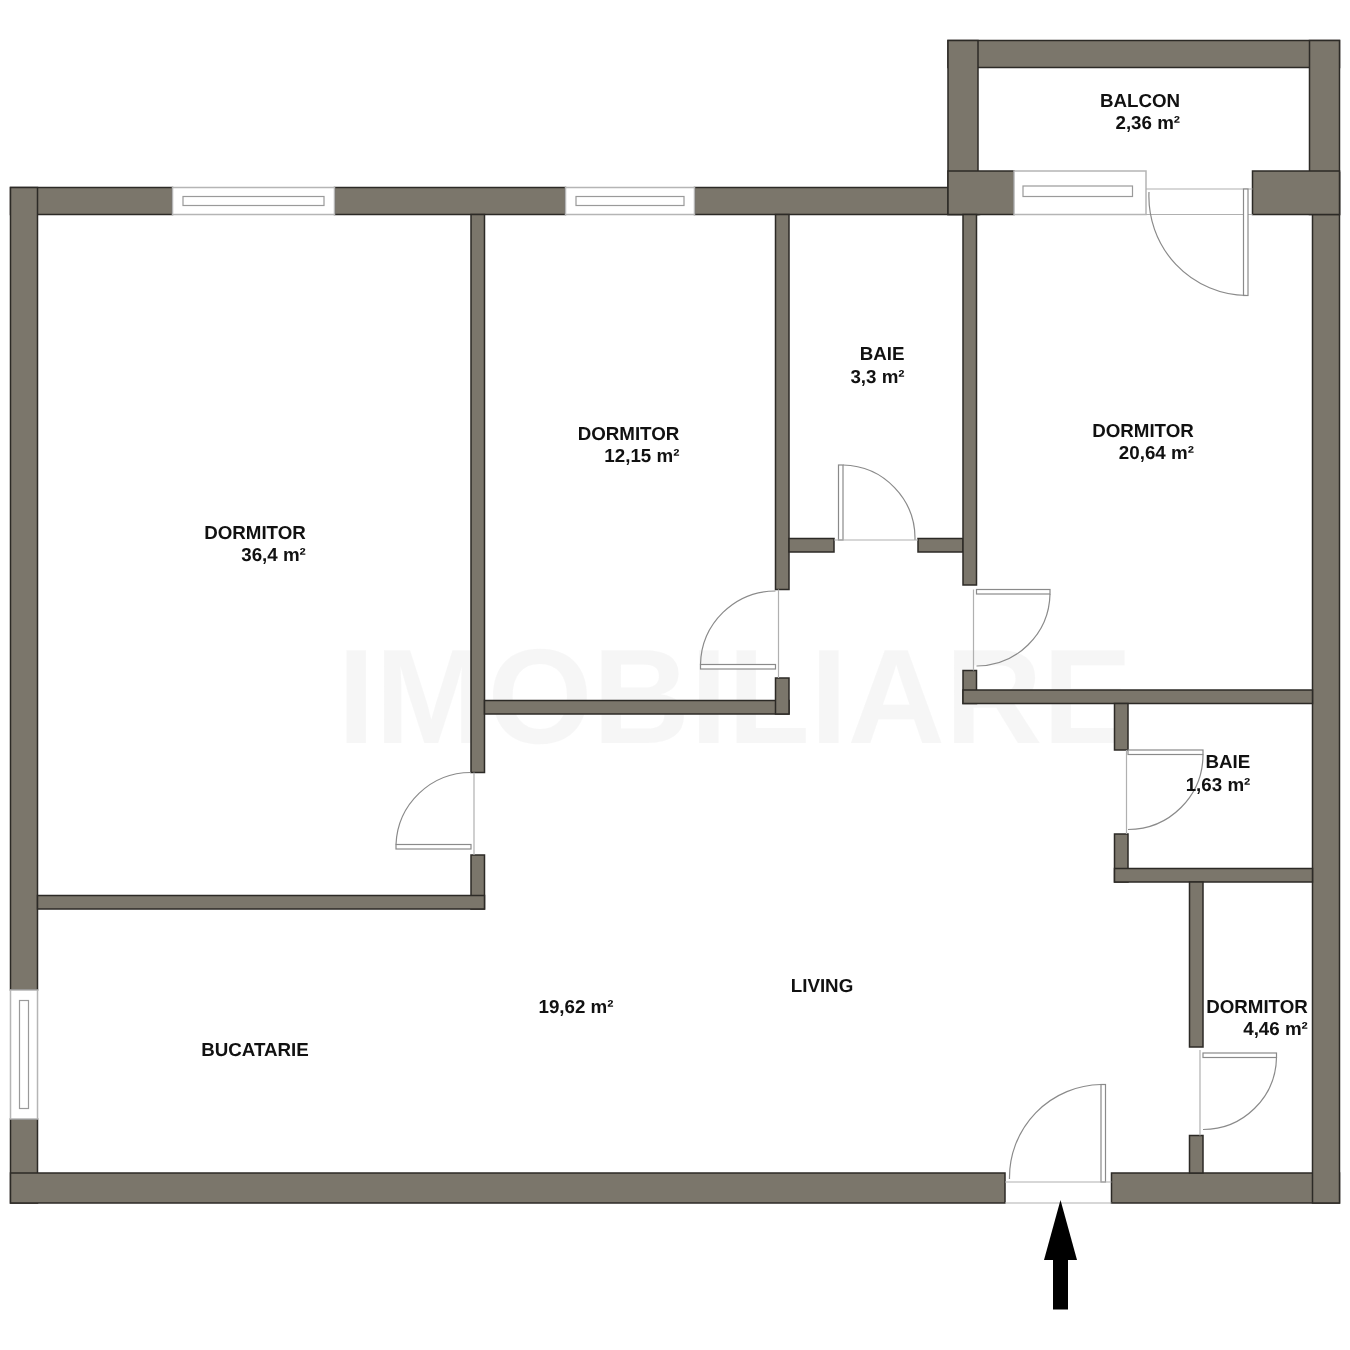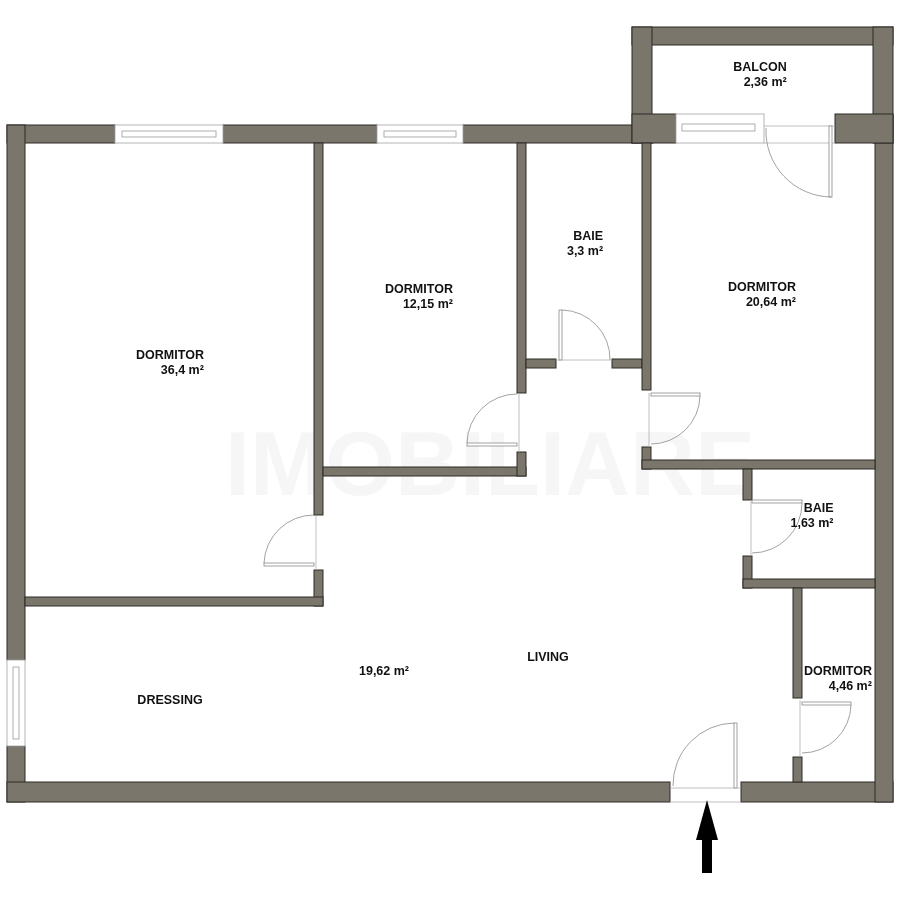--- a/index.html
+++ b/index.html
@@ -171,14 +171,14 @@
   <span>DORMITOR</span>
   <span>4,46 m²</span>
 </div>
 <div class="label" style="left:548px; top:650px;">
   <span>LIVING</span>
 </div>
 <div class="label" style="left:384px; top:664px;">
   <span>19,62 m²</span>
 </div>
 <div class="label" style="left:170px; top:693px;">
-  <span>DRESSING</span>
+  <span>BUCATARIE</span>
 </div>
 
 </body></html>

